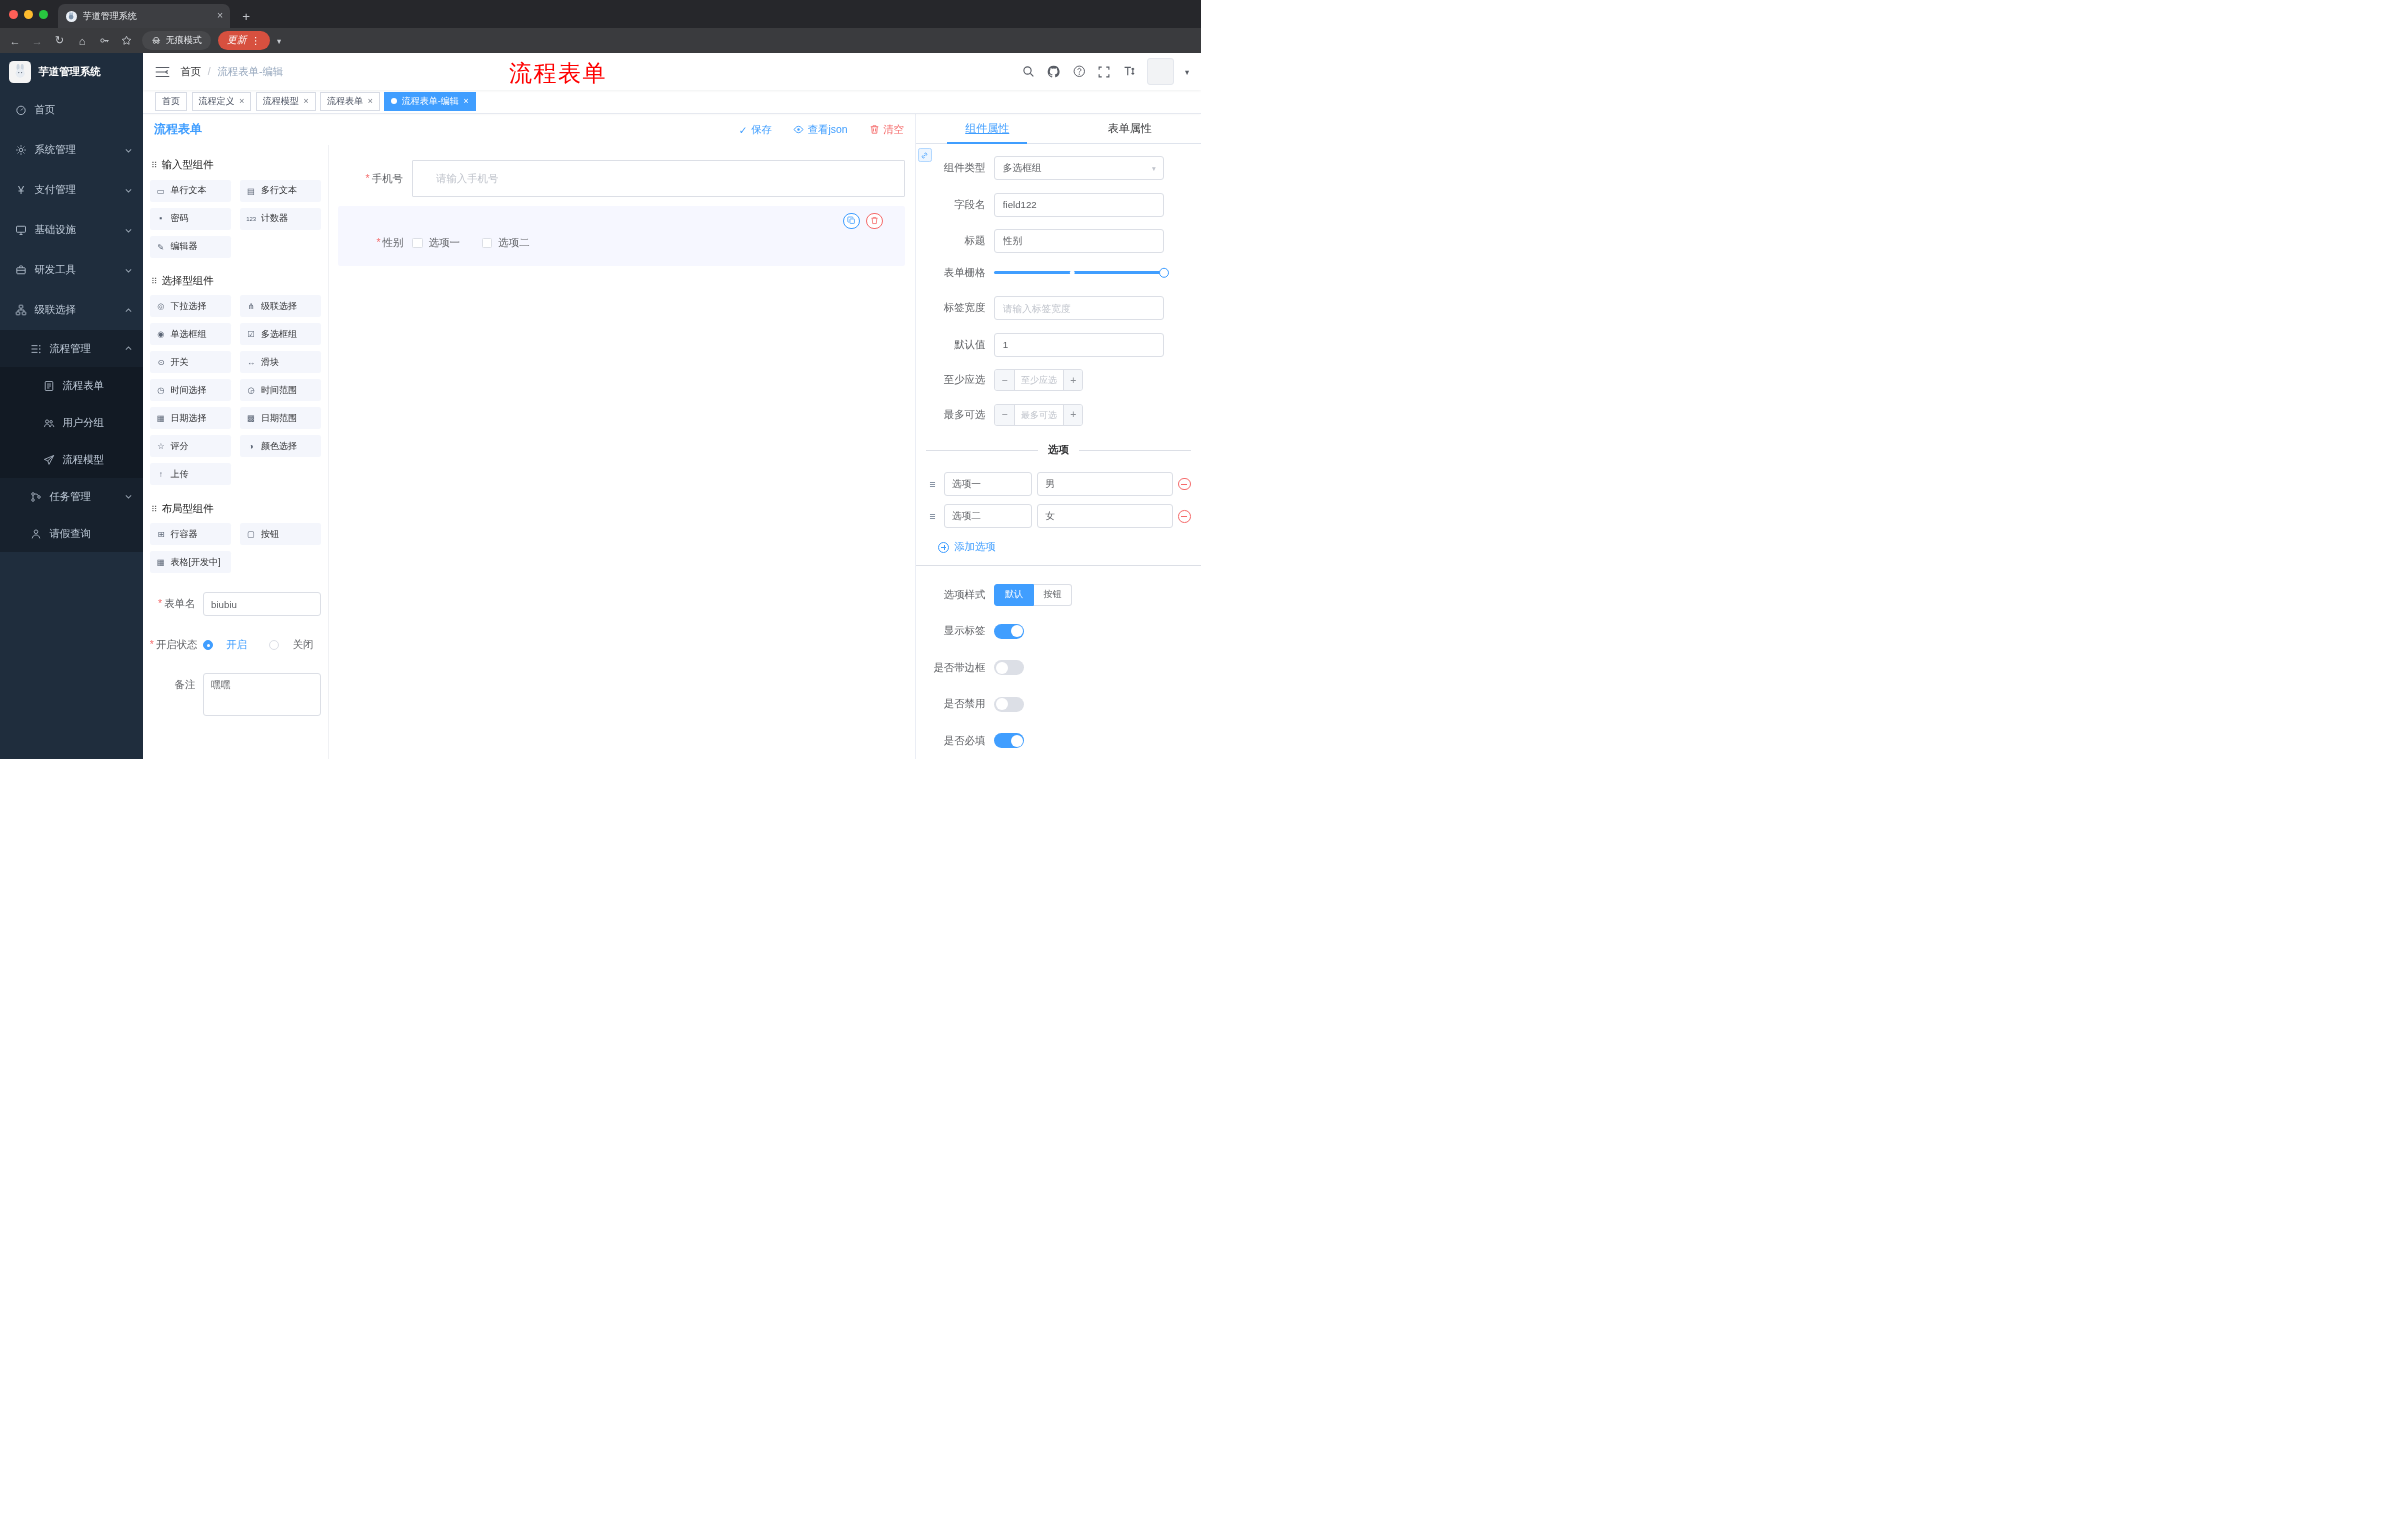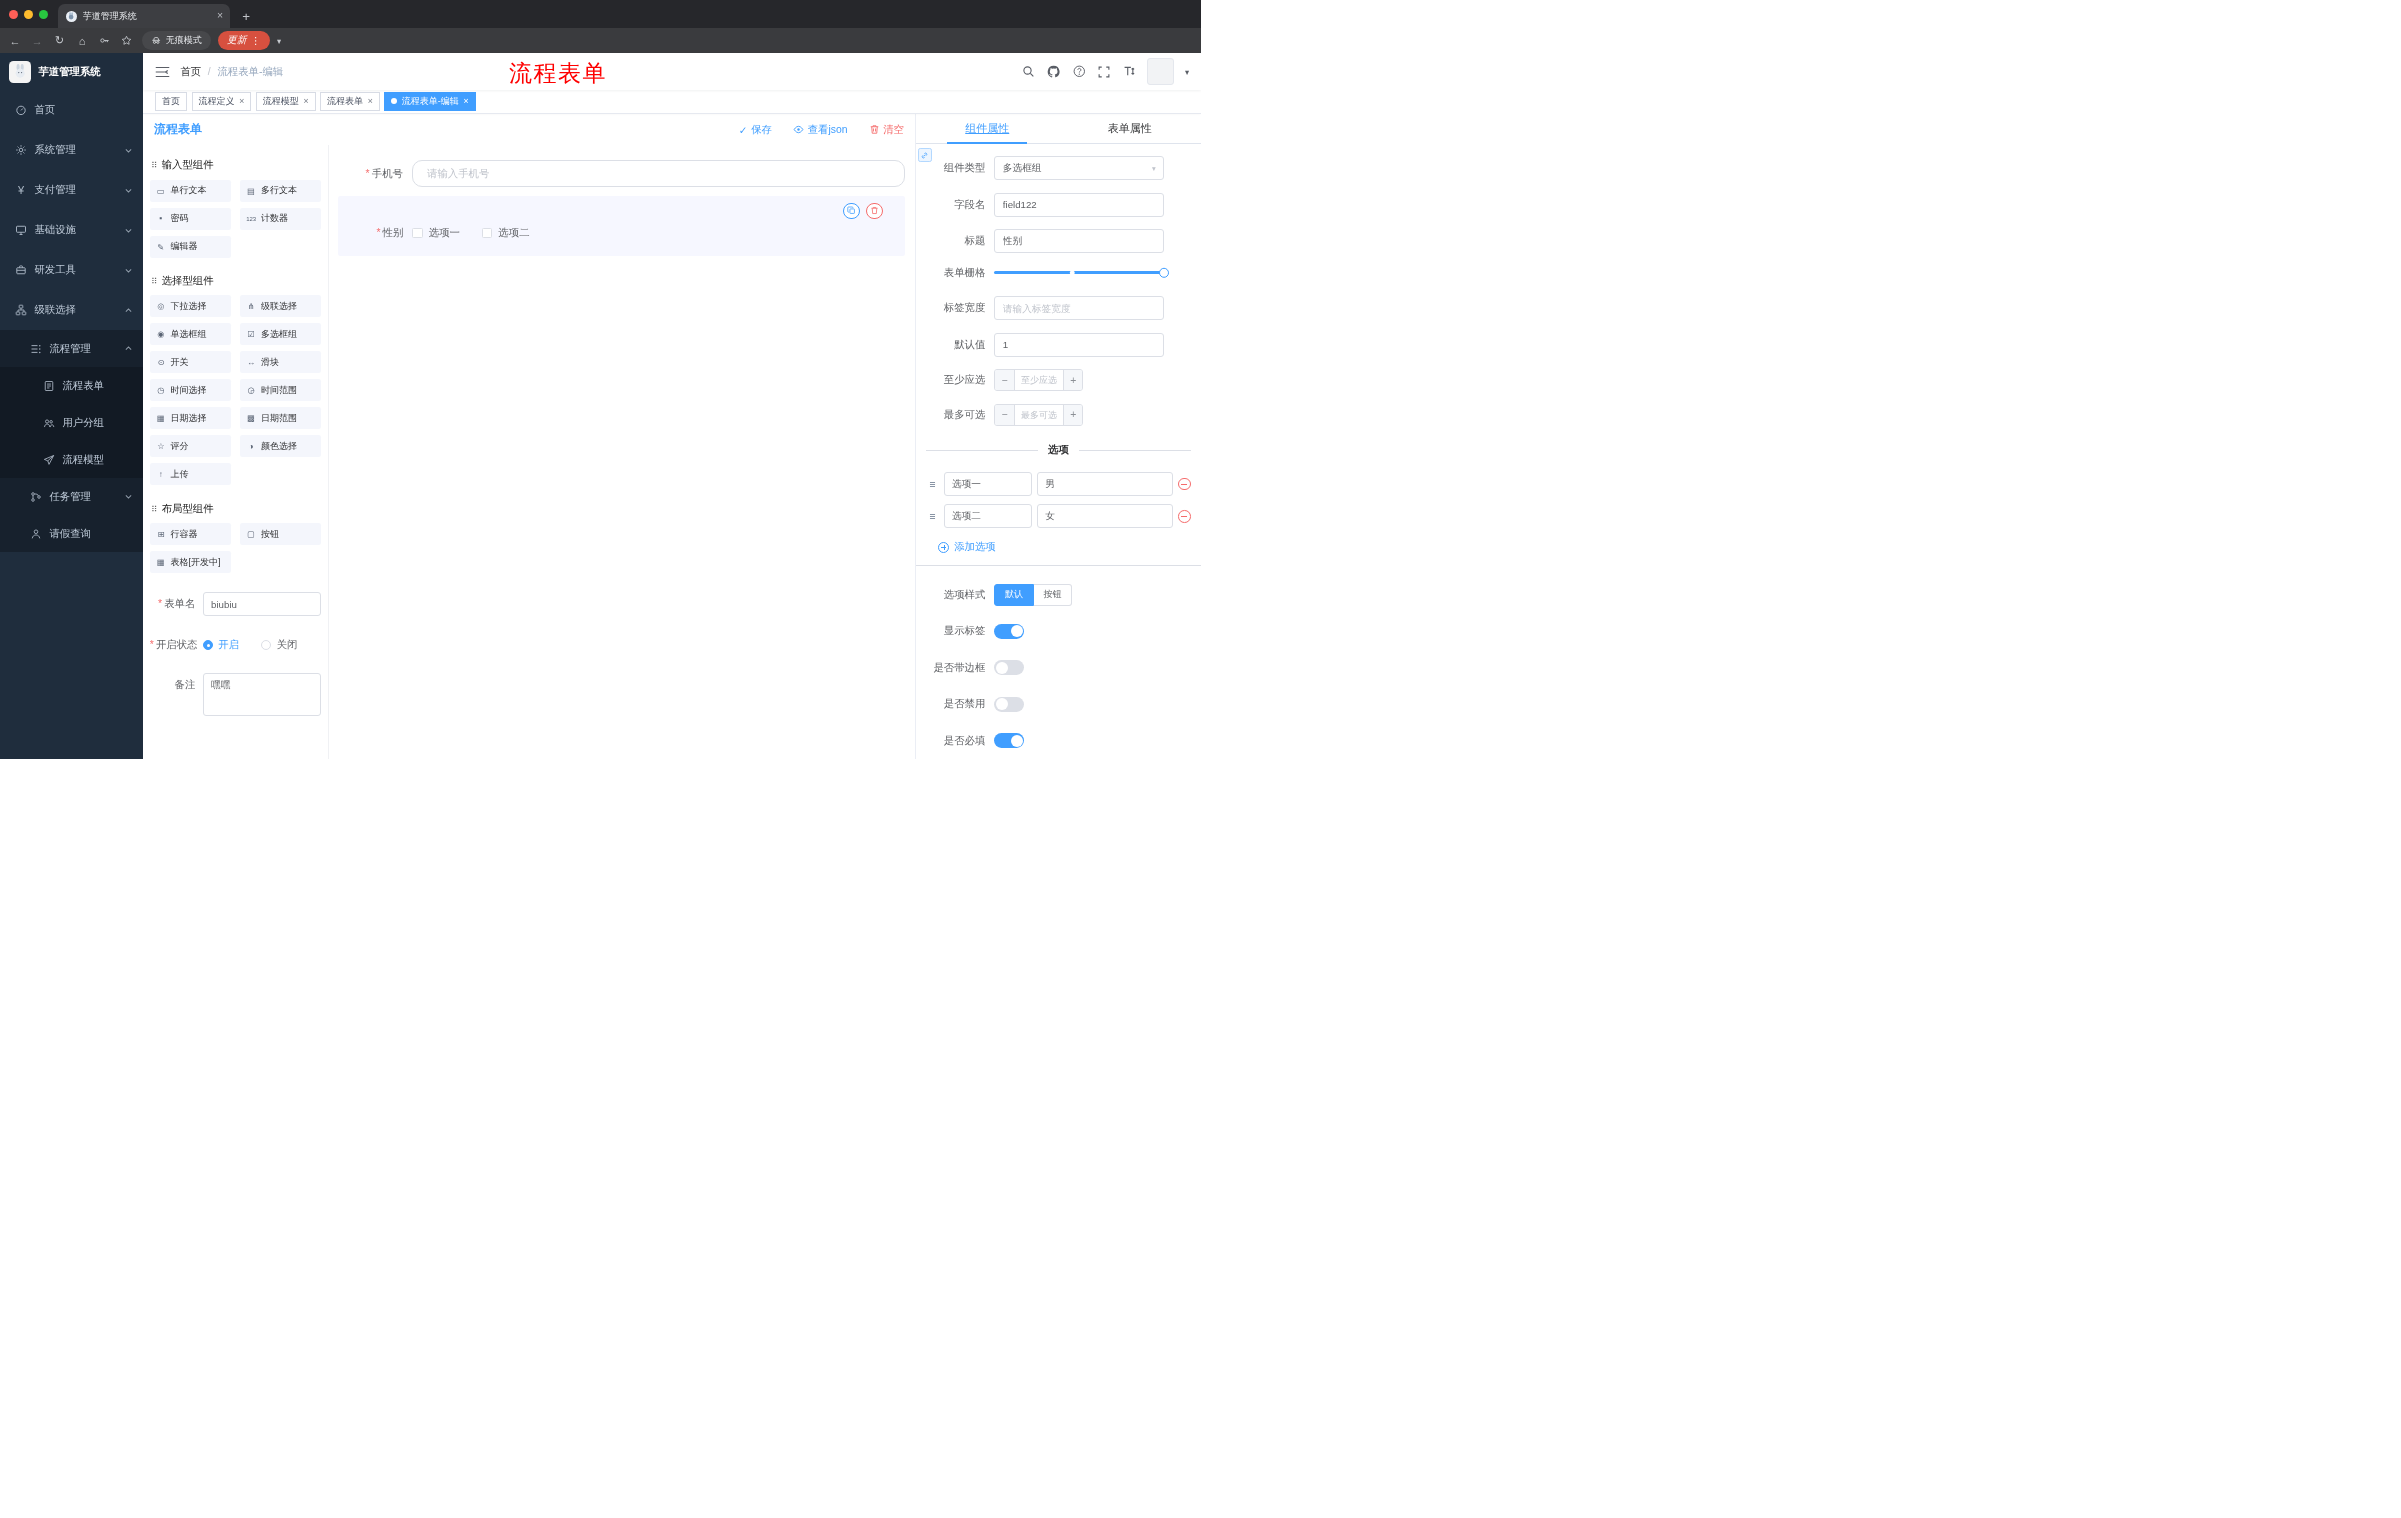--- a/index.html
+++ b/index.html
@@ -116,27 +116,27 @@
     font-family:"Liberation Sans","DejaVu Sans",sans-serif; }
   .inp::placeholder { color:#c0c4cc; }
   textarea.inp { height:43px; padding-top:4.5px; resize:none; }
   .radios { display:flex; gap:22px; align-items:center; height:24px; font-size:10.4px; }
   .radio { display:flex; align-items:center; gap:5.2px; }
   .rdot { width:10.4px; height:10.4px; border-radius:50%; border:0.7px solid #dcdfe6; background:#fff; position:relative; }
   .radio.on .rdot { border-color:#409eff; background:#409eff; }
   .radio.on .rdot::after { content:""; position:absolute; left:3px; top:3px; width:3px; height:3px;
     border-radius:50%; background:#fff; }
   .radio.on .rlbl { color:#409eff; }
-  .radio .rlbl { color:#606266; }
+  .radio .rlbl { color:#606266;margin-left:8px; }
 
   
   .canvas { flex:1; padding:15px 10.4px 0 9px; min-width:0; background:#fff; }
   .frow { display:flex; align-items:center; }
   .flabel { width:74px; flex:none; text-align:right; padding-right:9px; font-size:10.4px; color:#606266; }
-  .finput { flex:1; height:27px; border:0.7px solid #dcdfe6; border-radius:10px; padding:0 14px;
+  .finput { flex:1; height:37px; border:0.7px solid #dcdfe6; border-radius:1px; padding:0 23px;
     font-size:10.4px; color:#606266; outline:none; font-family:"Liberation Sans","DejaVu Sans",sans-serif; }
   .finput::placeholder { color:#c0c4cc; }
   .sel-block { margin-top:9px; background:#f6f7ff; border-radius:2.2px; position:relative;
     padding:30px 11px 16.3px 7.4px; }
   .blk-actions { position:absolute; top:6.7px; right:22px; display:flex; gap:6.7px; }
   .act { width:16.3px; height:16.3px; border-radius:50%; background:#fff; border:0.7px solid;
     display:flex; align-items:center; justify-content:center; }
   .act.copy { border-color:#409eff; color:#409eff; }
   .act.del { border-color:#f56c6c; color:#f56c6c; }
   .act svg { width:9px; height:9px; }

